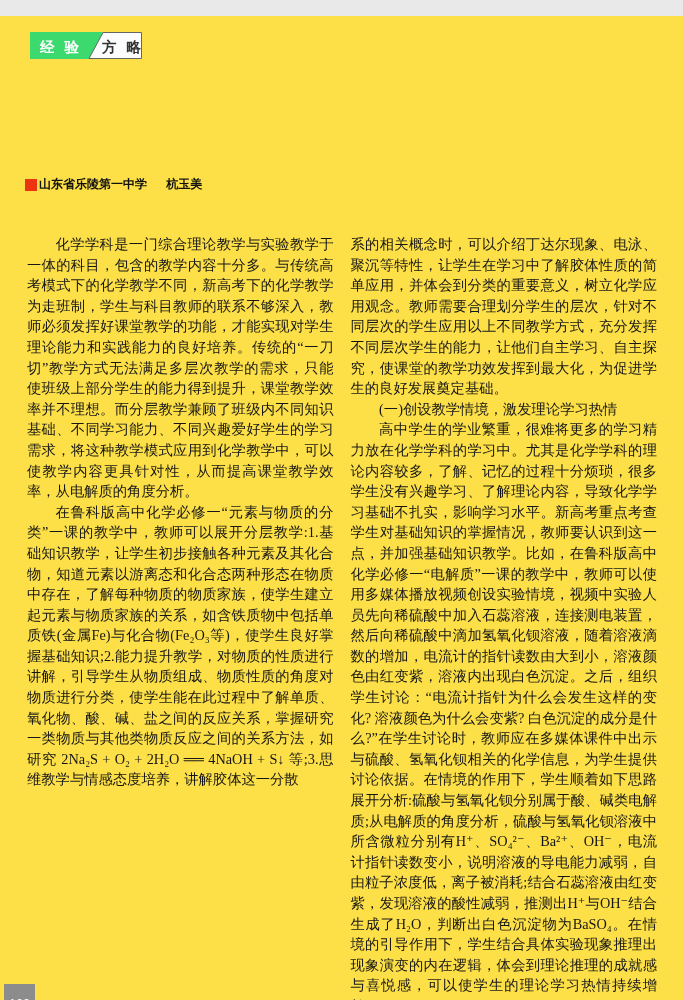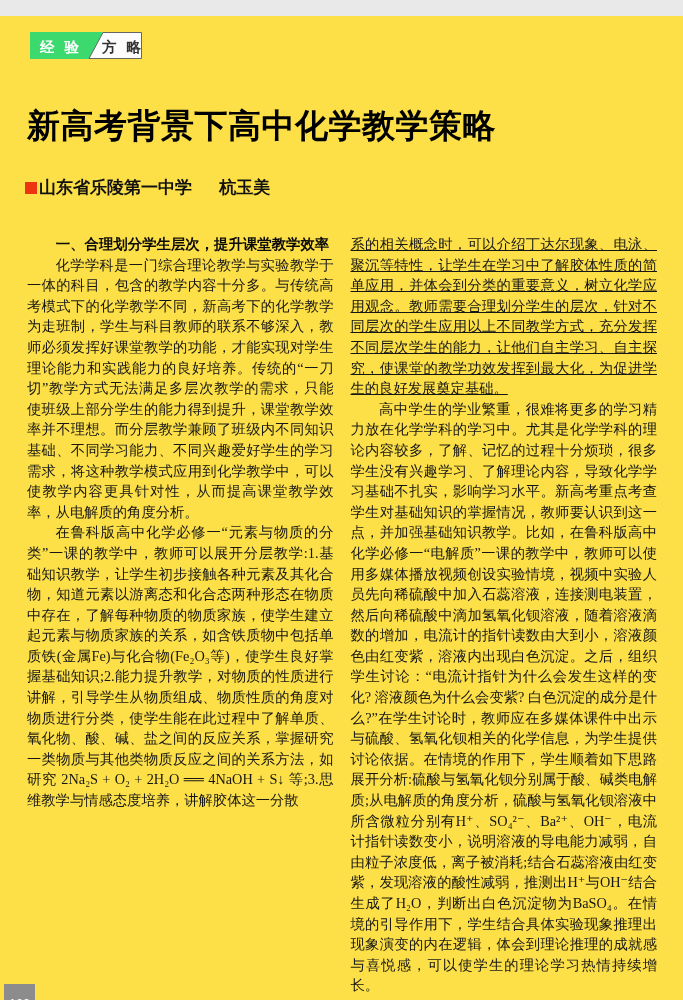--- a/index.html
+++ b/index.html
@@ -31,41 +31,41 @@
     margin:0;
     font-family:"Liberation Sans","DejaVu Sans",sans-serif;
     font-weight:bold;font-size:33px;line-height:1.2;
     letter-spacing:0.5px;color:#000;
   }
   
   .author-line{
     position:absolute;left:25px;top:160px;
     display:flex;align-items:center;
     font-family:"Liberation Sans","DejaVu Sans",sans-serif;
-    font-weight:bold;font-size:17px;color:#111;
+    font-weight:bold;font-size:12px;color:#111;
   }
   .author-line .red-square{
     display:inline-block;width:12px;height:12px;
     background:var(--author-red);margin-right:2px;flex:0 0 auto;
   }
   .author-line .affiliation{margin-right:1.6em;}
   
   .columns{
     position:absolute;left:27px;top:218px;width:630px;
     display:flex;gap:17px;
   }
   .col{flex:1 1 0;min-width:0;}
   .col p,.col h3{
     margin:0;
     font-size:14.3px;line-height:20.6px;
     text-align:justify;
     color:var(--ink);
   }
   .col p.para{text-indent:2em;}
-  .col p.cont{text-indent:0;text-decoration:underline;}
+  .col p.cont{text-indent:0;}
   .col h3.heading{
     font-family:"Liberation Sans","DejaVu Sans",sans-serif;
     font-weight:bold;font-size:14.4px;
     text-indent:2em;text-align:left;
     color:#0a0a0a;
   }
   .col p.subheading{
     text-indent:2em;text-align:left;
   }
   
@@ -93,36 +93,35 @@
 
   <div class="badge">
     <svg width="112" height="27" viewBox="0 0 112 27">
       <polygon points="0,0 77,0 62,27 0,27" fill="#3bd96e"></polygon>
       <polygon points="73,0.5 111.5,0.5 111.5,26.5 59,26.5" fill="#fcfcfc" stroke="#666" stroke-width="1"></polygon>
       <text x="10" y="19.5" fill="#ffffff">经 验</text>
       <text x="72" y="19.5" fill="#333333">方 略</text>
     </svg>
   </div>
 
-  <h1 class="title">新高考背景下高中化学教学策略</h1>
 
   <div class="author-line">
     <span class="red-square"></span>
     <span class="affiliation">山东省乐陵第一中学</span>
     <span class="name">杭玉美</span>
   </div>
 
   <main class="columns">
     <div class="col" id="col-left">
-        <h3 class="heading">一、合理划分学生层次，提升课堂教学效率</h3>
         <p class="para">化学学科是一门综合理论教学与实验教学于一体的科目，包含的教学内容十分多。与传统高考模式下的化学教学不同，新高考下的化学教学为走班制，学生与科目教师的联系不够深入，教师必须发挥好课堂教学的功能，才能实现对学生理论能力和实践能力的良好培养。传统的“一刀切”教学方式无法满足多层次教学的需求，只能使班级上部分学生的能力得到提升，课堂教学效率并不理想。而分层教学兼顾了班级内不同知识基础、不同学习能力、不同兴趣爱好学生的学习需求，将这种教学模式应用到化学教学中，可以使教学内容更具针对性，从而提高课堂教学效率，从电解质的角度分析。</p>
         <p class="para">在鲁科版高中化学必修一“元素与物质的分类”一课的教学中，教师可以展开分层教学:1.基础知识教学，让学生初步接触各种元素及其化合物，知道元素以游离态和化合态两种形态在物质中存在，了解每种物质的物质家族，使学生建立起元素与物质家族的关系，如含铁质物中包括单质铁(金属Fe)与化合物(Fe₂O₃等)，使学生良好掌握基础知识;2.能力提升教学，对物质的性质进行讲解，引导学生从物质组成、物质性质的角度对物质进行分类，使学生能在此过程中了解单质、氧化物、酸、碱、盐之间的反应关系，掌握研究一类物质与其他类物质反应之间的关系方法，如研究 2Na₂S + O₂ + 2H₂O ══ 4NaOH + S↓ 等;3.思维教学与情感态度培养，讲解胶体这一分散</p>
       </div>
     <div class="col" id="col-right">
         <p class="cont">系的相关概念时，可以介绍丁达尔现象、电泳、聚沉等特性，让学生在学习中了解胶体性质的简单应用，并体会到分类的重要意义，树立化学应用观念。教师需要合理划分学生的层次，针对不同层次的学生应用以上不同教学方式，充分发挥不同层次学生的能力，让他们自主学习、自主探究，使课堂的教学功效发挥到最大化，为促进学生的良好发展奠定基础。</p>
+        <p class="subheading">(一)创设教学情境，激发理论学习热情</p>
         <p class="para">高中学生的学业繁重，很难将更多的学习精力放在化学学科的学习中。尤其是化学学科的理论内容较多，了解、记忆的过程十分烦琐，很多学生没有兴趣学习、了解理论内容，导致化学学习基础不扎实，影响学习水平。新高考重点考查学生对基础知识的掌握情况，教师要认识到这一点，并加强基础知识教学。比如，在鲁科版高中化学必修一“电解质”一课的教学中，教师可以使用多媒体播放视频创设实验情境，视频中实验人员先向稀硫酸中加入石蕊溶液，连接测电装置，然后向稀硫酸中滴加氢氧化钡溶液，随着溶液滴数的增加，电流计的指针读数由大到小，溶液颜色由红变紫，溶液内出现白色沉淀。之后，组织学生讨论：“电流计指针为什么会发生这样的变化? 溶液颜色为什么会变紫? 白色沉淀的成分是什么?”在学生讨论时，教师应在多媒体课件中出示与硫酸、氢氧化钡相关的化学信息，为学生提供讨论依据。在情境的作用下，学生顺着如下思路展开分析:硫酸与氢氧化钡分别属于酸、碱类电解质;从电解质的角度分析，硫酸与氢氧化钡溶液中所含微粒分别有H⁺、SO₄²⁻、Ba²⁺、OH⁻，电流计指针读数变小，说明溶液的导电能力减弱，自由粒子浓度低，离子被消耗;结合石蕊溶液由红变紫，发现溶液的酸性减弱，推测出H⁺与OH⁻结合生成了H₂O，判断出白色沉淀物为BaSO₄。在情境的引导作用下，学生结合具体实验现象推理出现象演变的内在逻辑，体会到理论推理的成就感与喜悦感，可以使学生的理论学习热情持续增长。</p>
       </div>
   </main>
 
   <div class="footer">
     <span class="pagenum-box">162</span>
     <span class="issue">11/2022</span>
   </div>
 
 </div>

